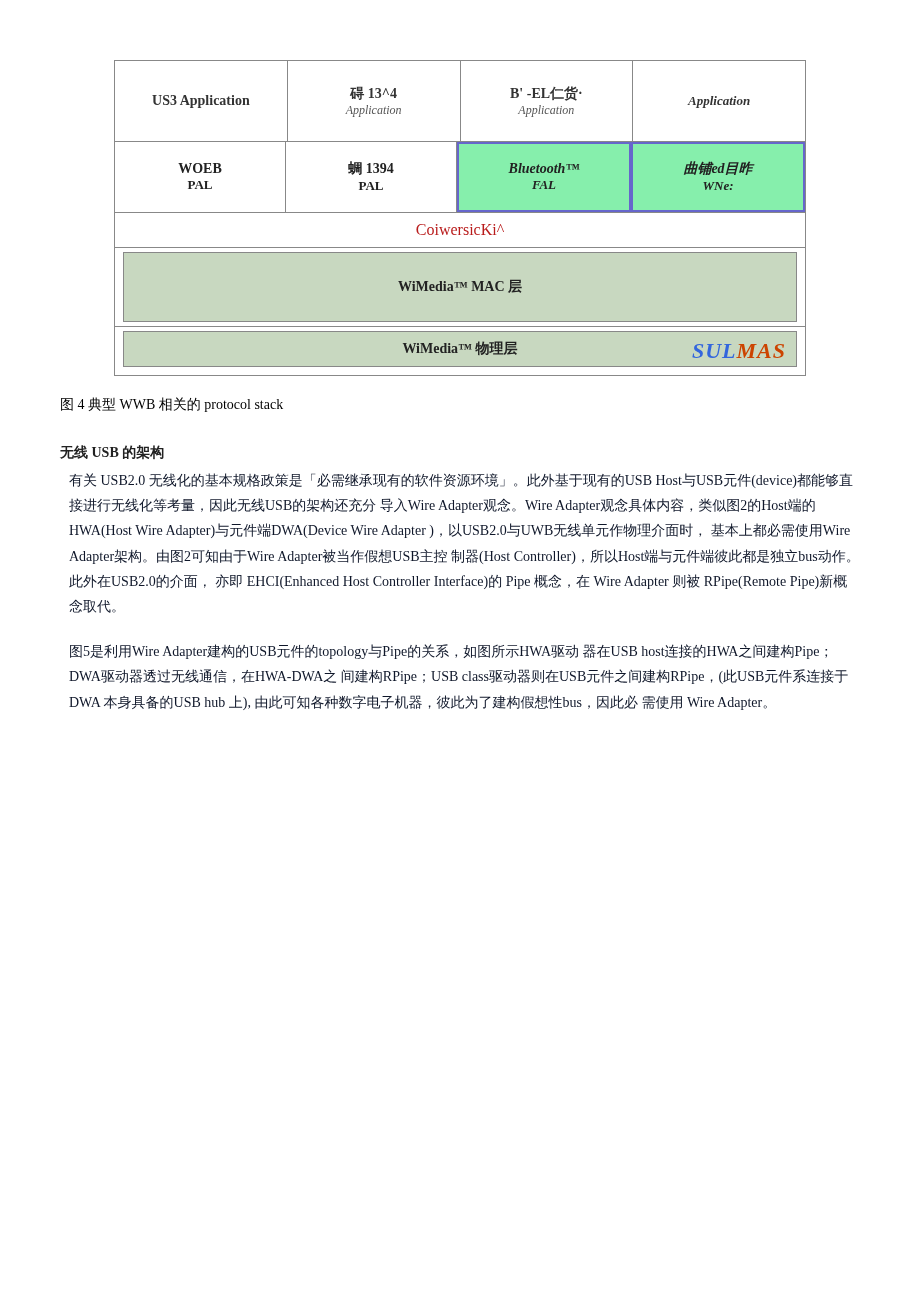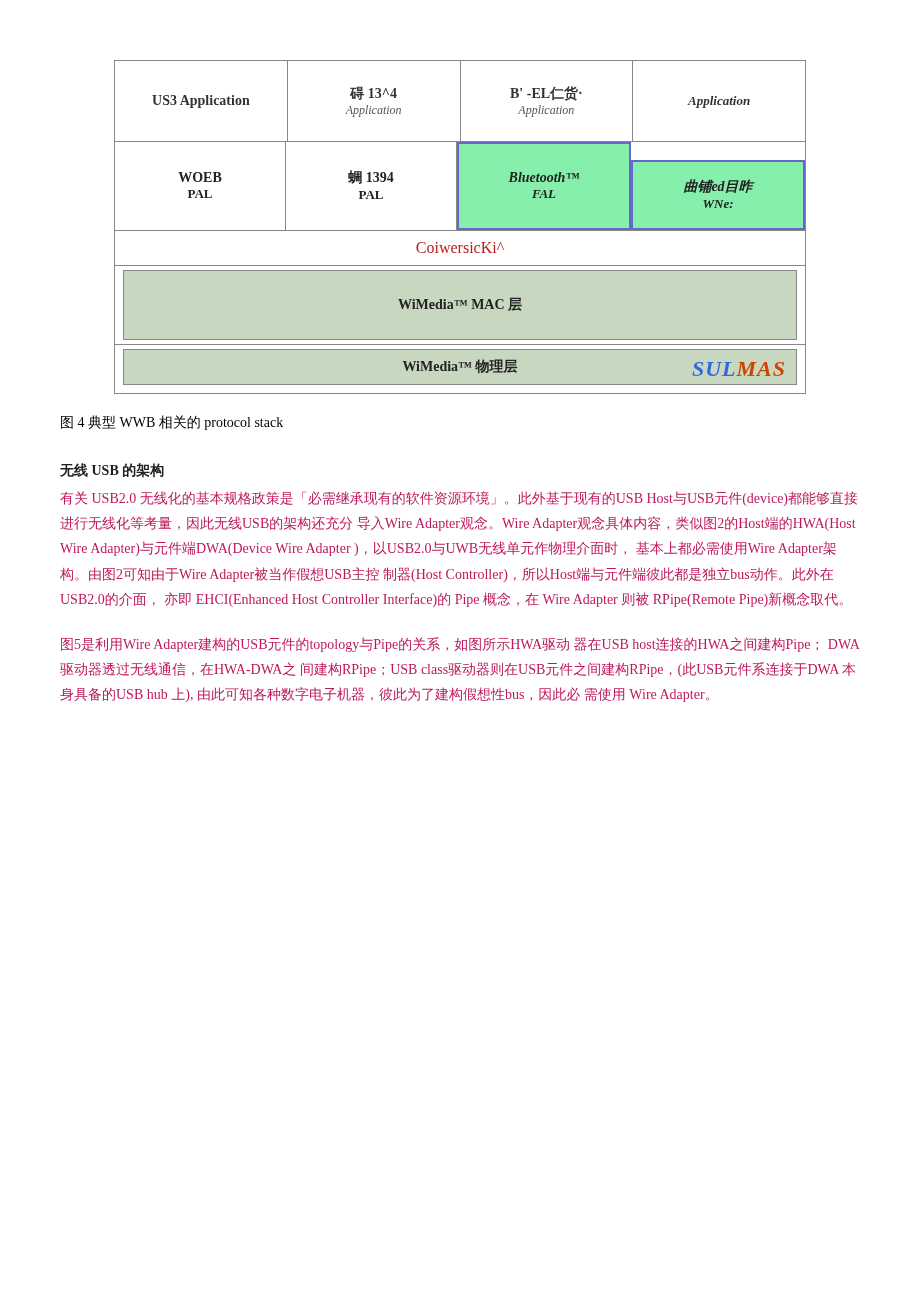--- a/index.html
+++ b/index.html
@@ -72,21 +72,20 @@
       font-size: 13px;
       color: #222;
       min-height: 70px;
       display: flex;
       flex-direction: column;
       align-items: center;
       justify-content: center;
     }
     .pal-cell:last-child {
       border-right: none;
-      margin-top: 18px;
     }
     .pal-cell.highlight {
       background: #86efac;
       border: 2px solid #6666cc;
       font-style: italic;
     }
     .pal-cell .pal-top {
       font-size: 14px;
       font-weight: bold;
     }
@@ -164,23 +163,24 @@
     
     .section-title {
       font-size: 14px;
       font-weight: bold;
       margin-bottom: 6px;
       color: #222;
     }
     .paragraph {
       font-size: 14px;
       line-height: 1.8;
-      color: #be185d;
+      color: #0f172a;
       margin-bottom: 20px;
       text-indent: 0;
+      margin-left: 9px;
     }
   </style>
 </head>
 <body>
 
 <div class="diagram-container">
 
   <div class="row-applications">
     <div class="app-cell">
       <div>

